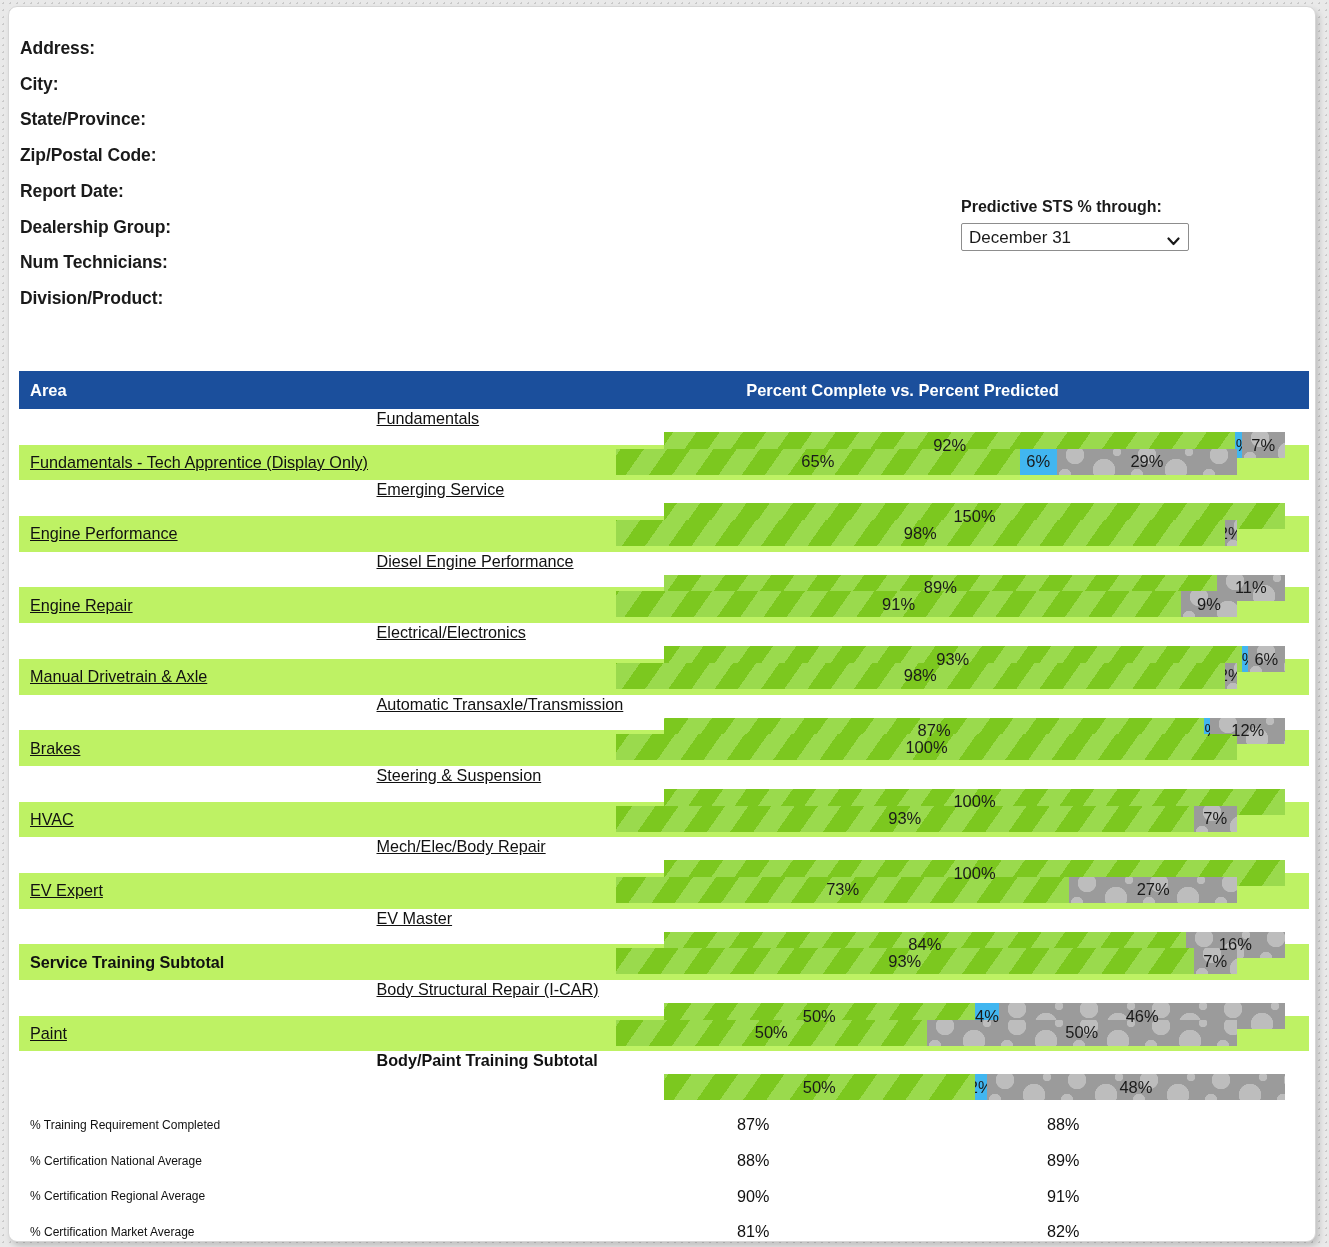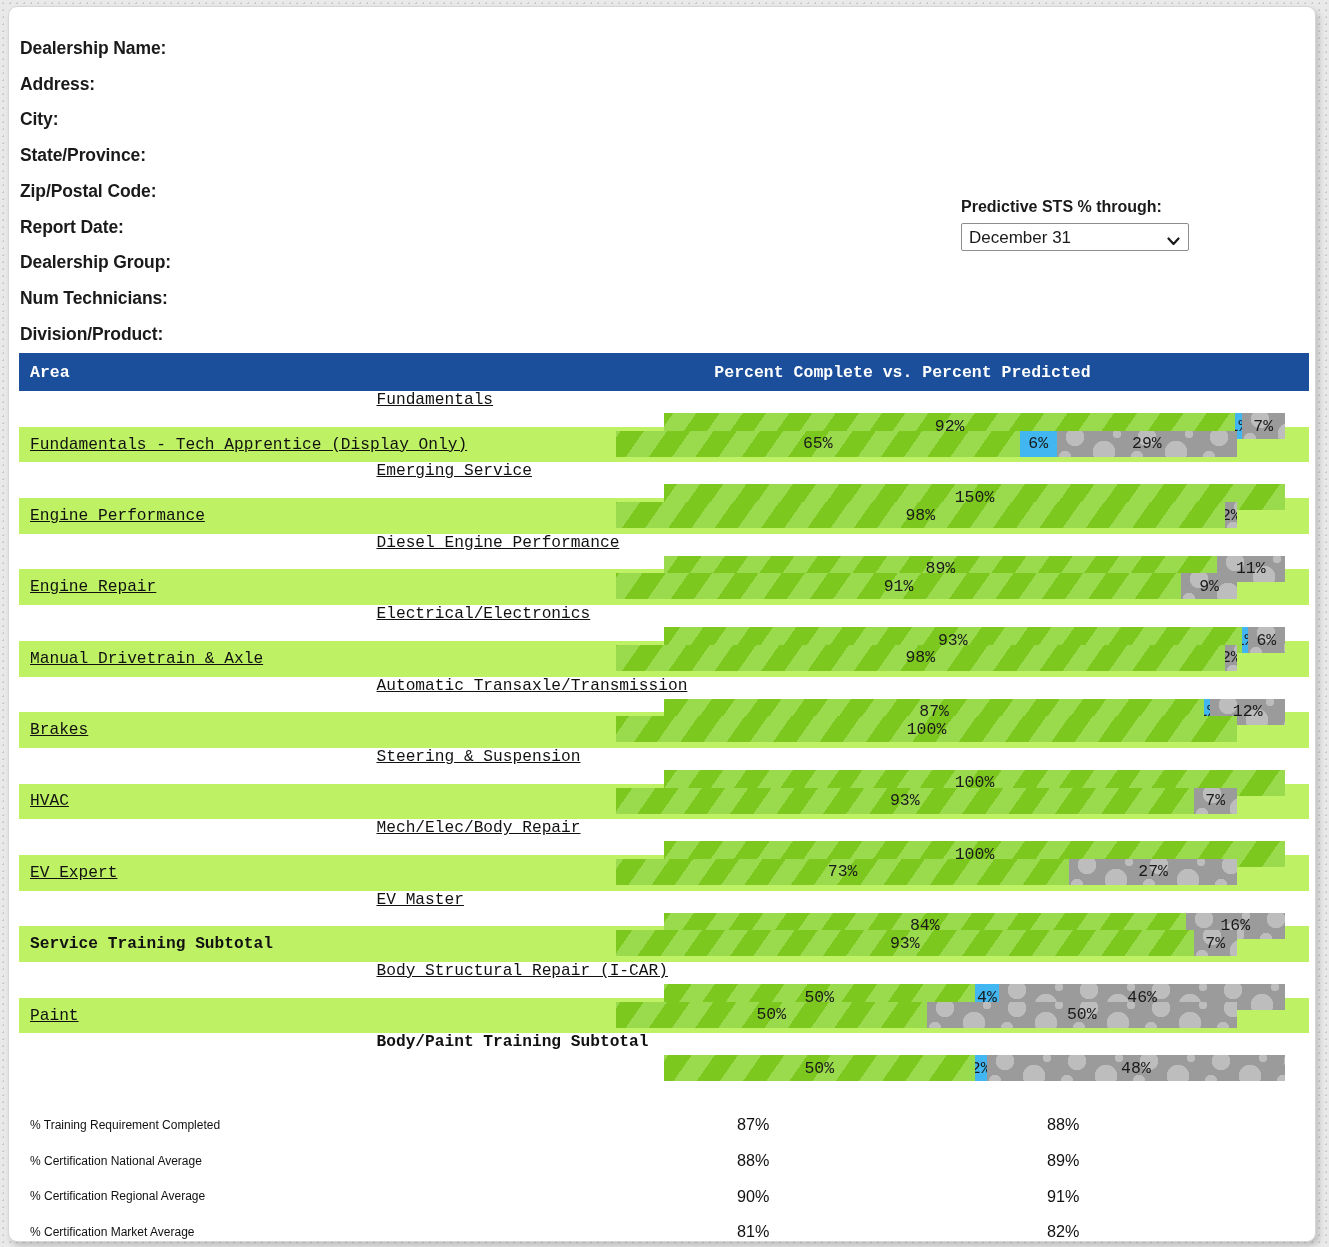--- a/index.html
+++ b/index.html
@@ -62,21 +62,21 @@
     appearance: none;
     position: relative;
   }
   #select-wrap { position: relative; display: inline-block; }
   #select-arrow {
     position: absolute;
     right: 9px; top: 9px;
     pointer-events: none;
   }
   
-  #table { position: absolute; left: 10px; top: 346px; width: 1290px; font-family: Liberation Mono, monospace; }
+  #table { position: absolute; left: 10px; top: 364px; width: 1290px; }
   #thead {
     height: 38px;
     background: #1b4f9c;
     display: flex;
     align-items: center;
     color: #ffffff;
   }
   #th-area {
     width: 597px;
     padding-left: 11px;
@@ -158,21 +158,20 @@
   }
   .stat-v1 { width: 310px; font-size: 16.2px; color: #111111; }
   .stat-v2 { width: 200px; font-size: 16.2px; color: #111111; }
 </style>
 </head>
 <body>
 
 <div id="card">
 
   <div id="info">
-      <div class="info-line">Dealership Name:</div>
       <div class="info-line">Address:</div>
       <div class="info-line">City:</div>
       <div class="info-line">State/Province:</div>
       <div class="info-line">Zip/Postal Code:</div>
       <div class="info-line">Report Date:</div>
       <div class="info-line">Dealership Group:</div>
       <div class="info-line">Num Technicians:</div>
       <div class="info-line">Division/Product:</div>
     </div>
 

